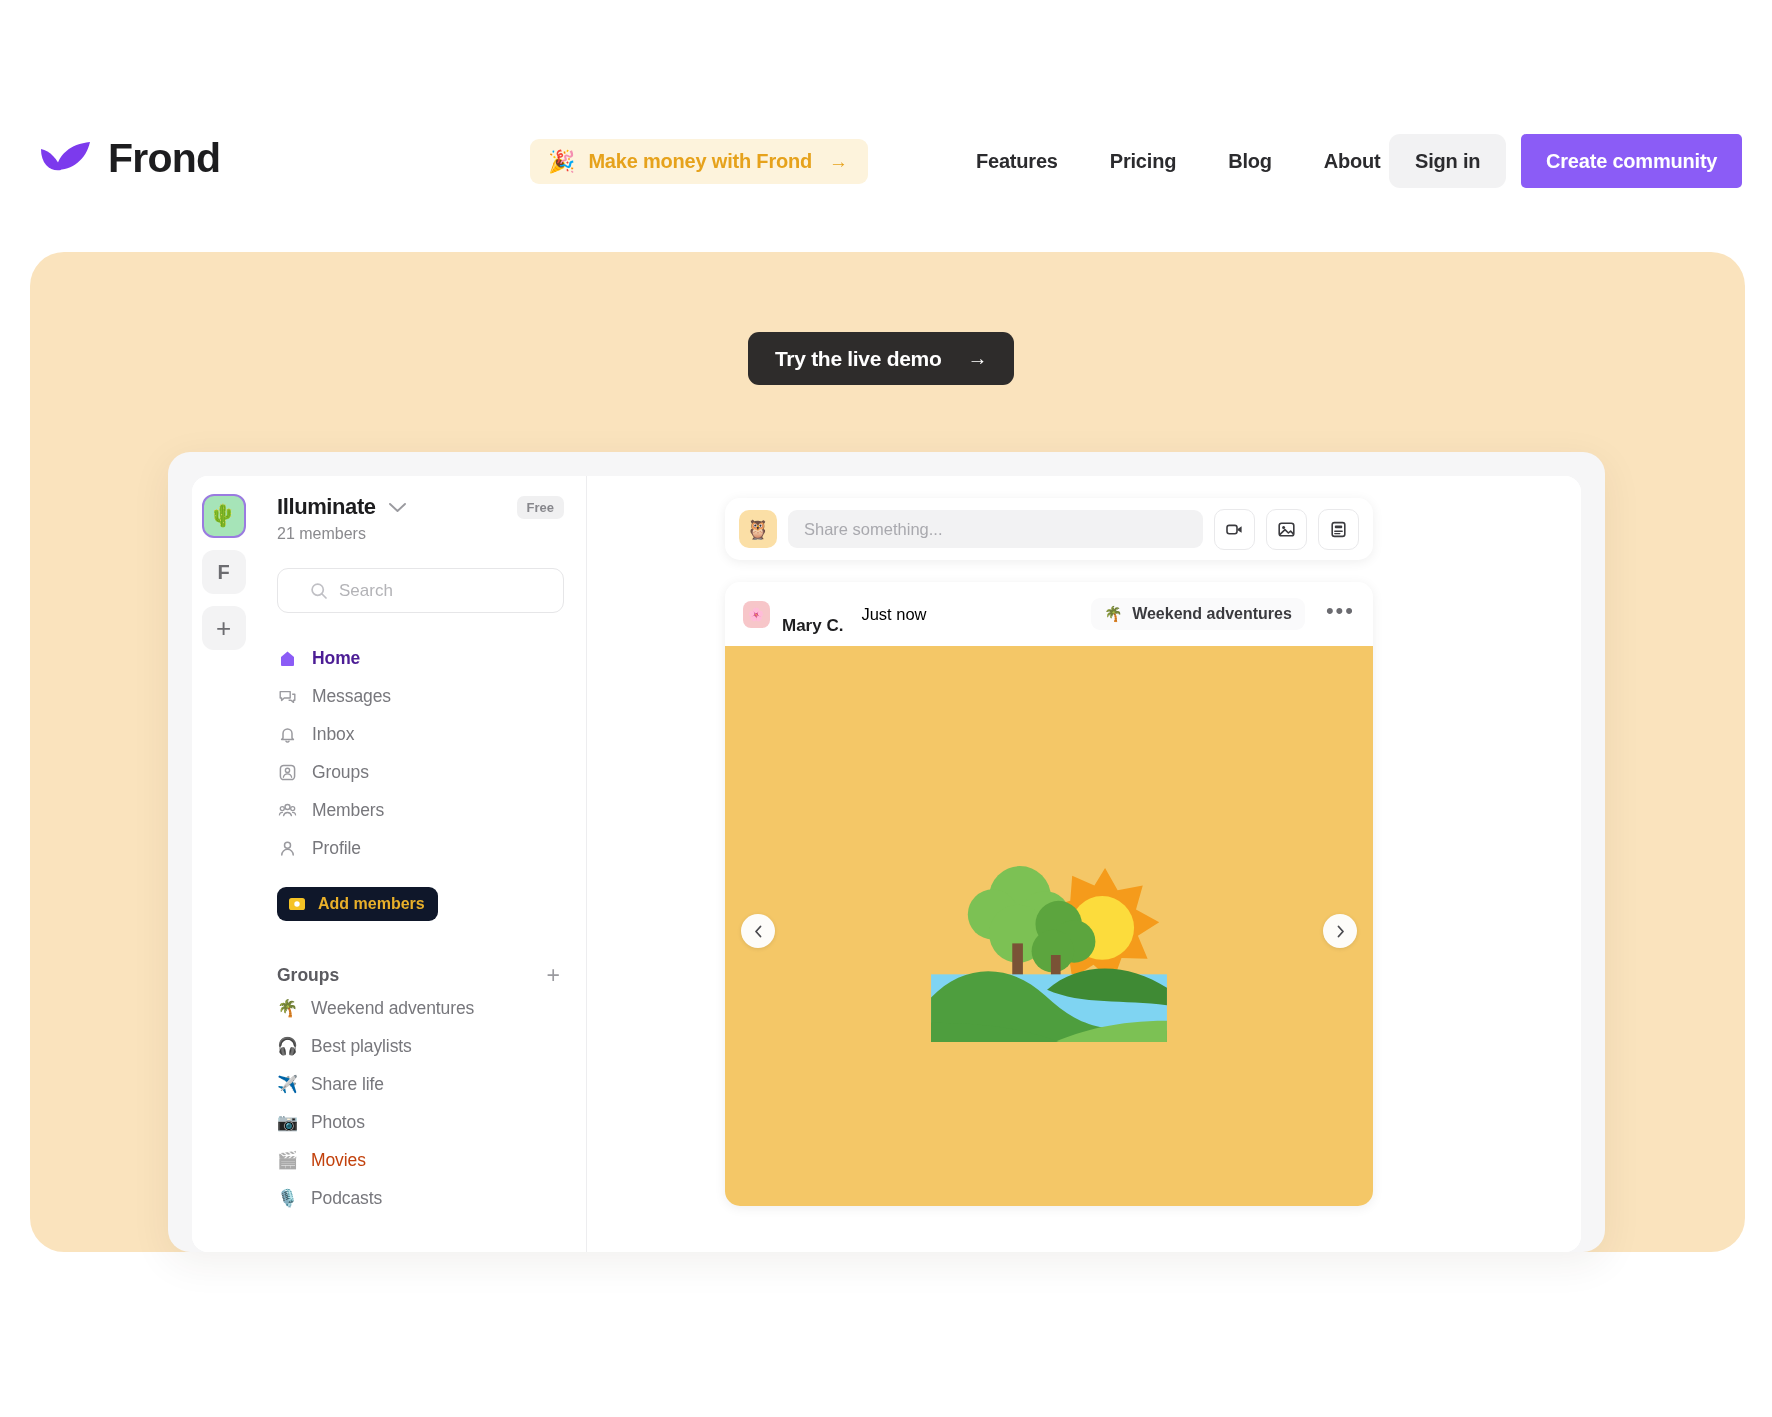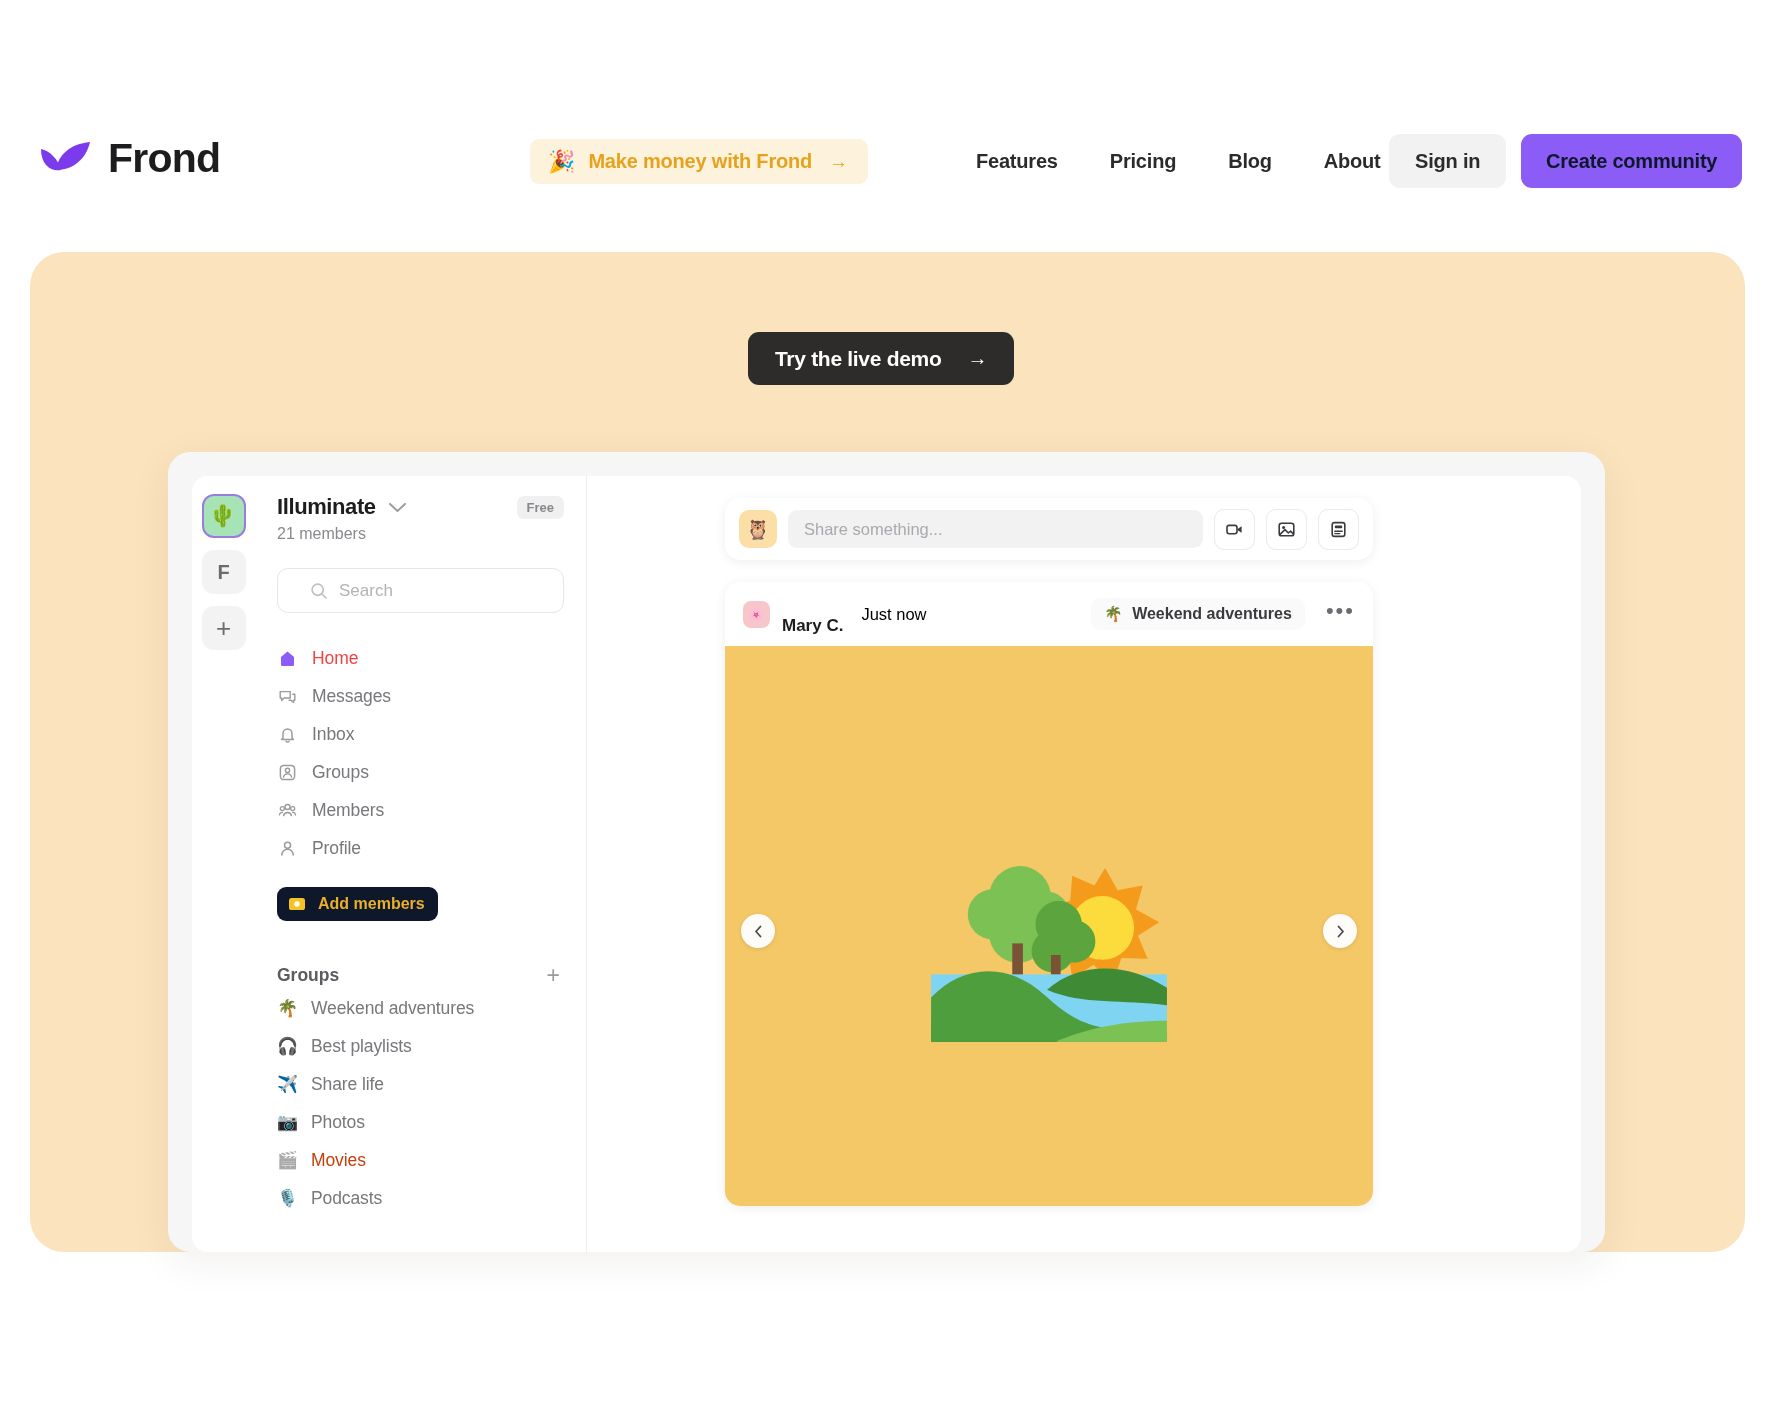--- a/index.html
+++ b/index.html
@@ -50,22 +50,22 @@
     position:absolute; left:1389px; top:134px;
     height:54px; display:flex; align-items:center; padding:0 26px;
     background:#F2F2F3; border-radius:11px;
     font-size:20px; font-weight:700; color:#2b2b2e; letter-spacing:-0.2px;
     cursor:pointer; border:none;
     font-family:"Liberation Sans", sans-serif;
   }
   .btn-create {
     position:absolute; left:1521px; top:134px;
     height:54px; display:flex; align-items:center; padding:8px 25px;
-    background:#8B5CF6; border-radius:11px;
-    font-size:20px; font-weight:700; color:#0f172a; letter-spacing:-0.2px;
+    background:#8B5CF6; border-radius:5px;
+    font-size:20px; font-weight:700; color:#ffffff; letter-spacing:-0.2px;
     cursor:pointer; border:none; white-space:nowrap;
     font-family:"Liberation Sans", sans-serif;
   }
 
   
   .hero {
     position:absolute; left:30px; top:252px;
     width:1715px; height:1000px;
     background:#FAE3BD; border-radius:34px;
     overflow:hidden;
@@ -148,21 +148,21 @@
   .search-icon { width:18px; height:18px; flex:none; }
   .search-ph { font-size:17px; color:#b3b3b7; }
 
   .navlist { margin-top:26px; }
   .navrow {
     display:flex; align-items:center; gap:14px;
     height:38px; cursor:pointer;
   }
   .navrow .nicon { width:21px; height:21px; flex:none; display:block; }
   .navrow .nlabel { font-size:17.5px; color:#77777c; letter-spacing:-0.1px; }
-  .navrow.active .nlabel { color:#ef4444; font-weight:400; }
+  .navrow.active .nlabel { color:#4c1d95; font-weight:700; }
 
   .addmembers {
     margin-top:20px; display:inline-flex; align-items:center; gap:11px;
     background:#0f172a; border-radius:9px; padding:7px 13px 7px 10px;
     cursor:pointer;
   }
   .addm-icon { width:20px; height:20px; flex:none; display:block; }
   .addm-label { font-size:16px; font-weight:700; color:#E9B02A; }
 
   .groups-head {

